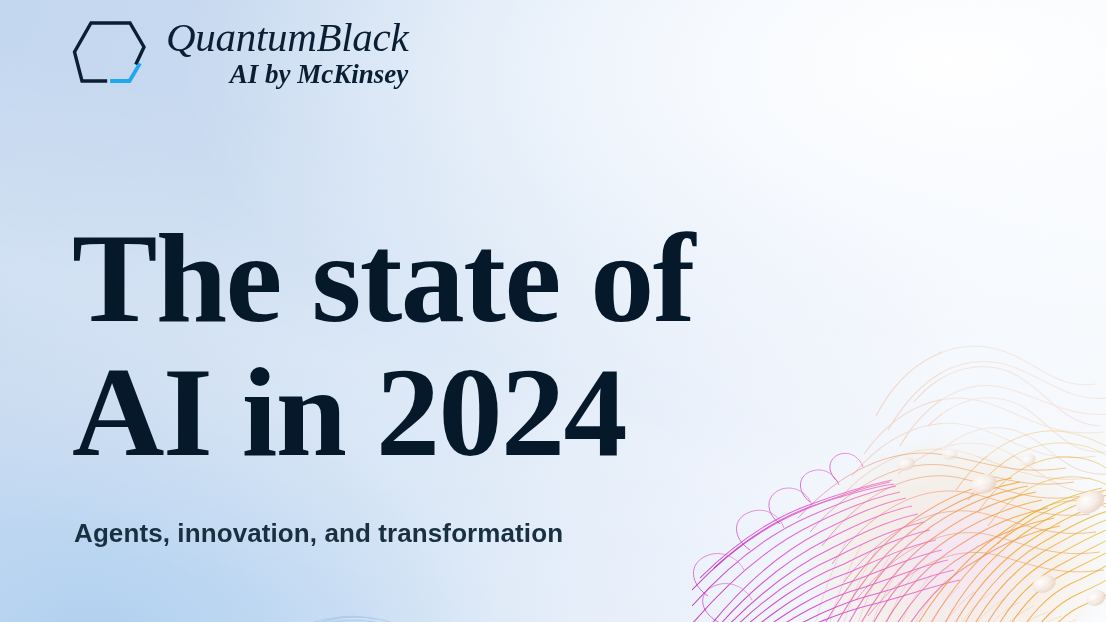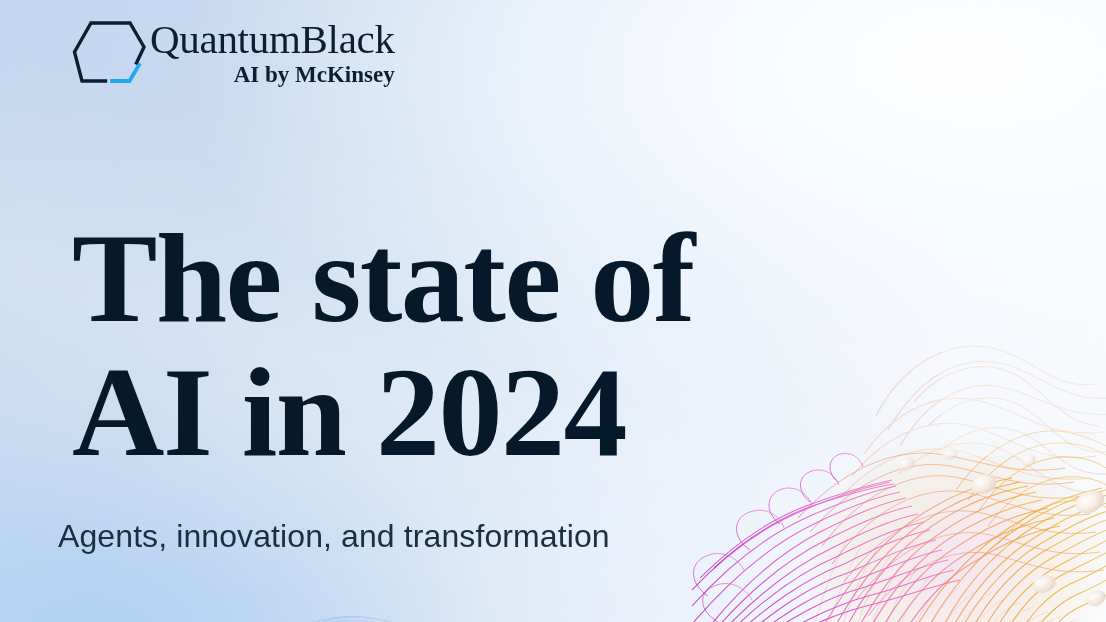--- a/index.html
+++ b/index.html
@@ -36,40 +36,41 @@
     background: linear-gradient(196deg, rgba(255,255,255,0.00) 38%, rgba(255,255,255,0.22) 62%, rgba(255,255,255,0.00) 90%);
     pointer-events: none;
   }
 
   
   #logo {
     position: absolute;
     left: 72px;
     top: 16px;
     display: flex;
-    align-items: center;
-    gap: 0;
+    align-items: flex-end;
+    gap: 16px;
+    font-style: italic;
   }
   #logo-mark { width: 78px; height: 72px; display: block; }
   #logo-words {
     display: flex;
     flex-direction: column;
     align-items: flex-end;
     line-height: 1.0;
   }
   .logo-line1 {
     font-family: "Liberation Serif", "DejaVu Serif", serif;
     font-size: 41px;
     letter-spacing: -0.3px;
     color: #0a1f33;
     white-space: nowrap;
   }
   .logo-line2 {
     font-family: "Liberation Serif", "DejaVu Serif", serif;
-    font-size: 23px;
+    font-size: 27px;
     font-weight: 700;
     letter-spacing: 0.0px;
     color: #0a1f33;
     margin-top: 3px;
     white-space: nowrap;
   }
 
   
   #headline-block {
     position: absolute;
@@ -84,25 +85,25 @@
     line-height: 0.94;
     letter-spacing: -1.5px;
     color: #06192b;
     white-space: nowrap;
     margin: 0;
   }
   .headline-line + .headline-line { margin-top: 14px; }
 
   #subtitle {
     position: absolute;
-    left: 58px;
+    left: 74px;
     top: 518px;
     font-family: "Liberation Sans", sans-serif;
-    font-size: 32px;
-    font-weight: 400;
+    font-size: 26px;
+    font-weight: 700;
     letter-spacing: 0.1px;
     color: #18303f;
     white-space: nowrap;
   }
 
   
   #artwork {
     position: absolute;
     right: -6px;
     bottom: -14px;

